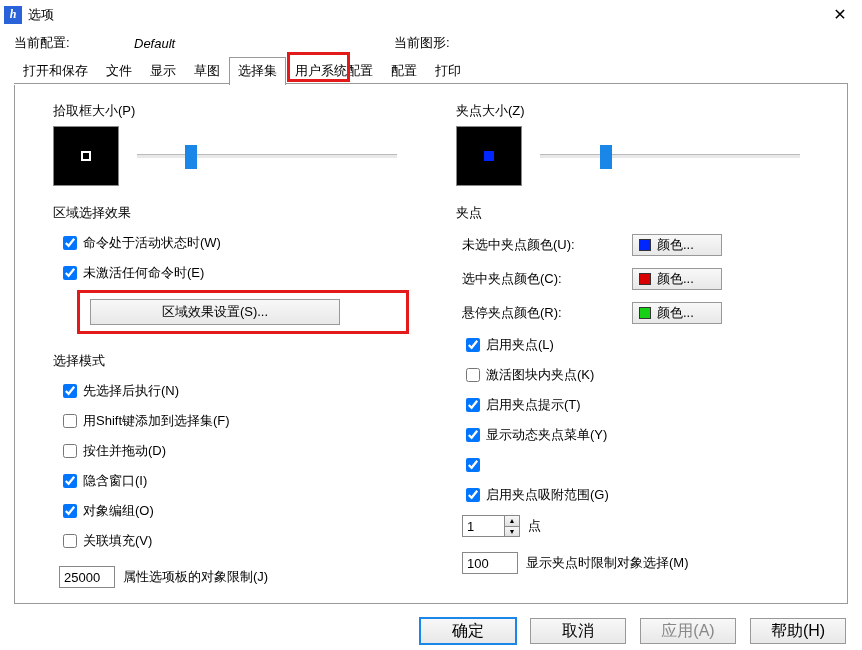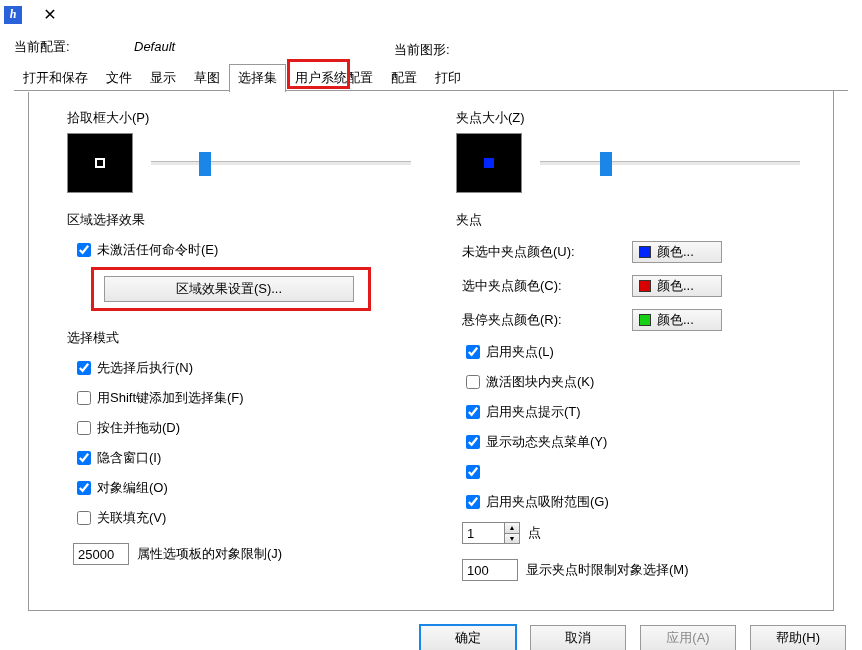--- a/index.html
+++ b/index.html
@@ -39,21 +39,21 @@
     display: flex; align-items: center; justify-content: center;
     font-size: 16px;
   }
   .inforow {
     display: flex;
     padding: 4px 14px 2px 14px;
     align-items: center;
   }
   .inforow .label1 { width: 120px; }
   .inforow .val1 { width: 260px; font-style: italic; }
-  .inforow .label2 { width: 170px; margin-top: 7px; }
+  .inforow .label2 { width: 170px; }
   .inforow .val2 { flex: 1; }
   .tabs {
     display: flex;
     padding: 2px 14px 0 14px;
     position: relative;
   }
   .tab {
     padding: 4px 8px 5px 8px;
     border: 1px solid transparent;
     border-bottom: none;
@@ -77,21 +77,21 @@
     border: 3px solid #e21a1a;
     pointer-events: none;
   }
   .button-highlight {
     border: 3px solid #e21a1a;
     padding: 6px 10px;
   }
   .content {
     border: 1px solid #999;
     border-top: none;
-    margin: 0 28px;
+    margin: 0 14px;
     padding: 14px 18px 30px 38px;
     display: flex;
     gap: 30px;
     height: 520px;
   }
   .col { flex: 1; display: flex; flex-direction: column; }
   .section-label { margin: 4px 0 6px 0; }
   .slider-row { display: flex; align-items: center; gap: 18px; margin-bottom: 14px; }
   .preview-box {
     width: 66px; height: 60px;
@@ -174,34 +174,35 @@
     gap: 14px;
     justify-content: flex-end;
     padding: 14px 16px;
   }
   .bottom-bar button {
     width: 96px;
     height: 26px;
     border: 1px solid #999;
     background: linear-gradient(#f8f8f8, #e8e8e8);
     font-family: inherit;
-    font-size: 13px;
+    font-size: 16px;
     padding: 0;
   }
   .bottom-bar button.default {
     border: 1px solid #1a86e8;
     outline: 1px solid #1a86e8;
   }
   .bottom-bar button:disabled { color: #888; }
 </style>
 </head>
 <body>
 
 <div class="titlebar">
   <div class="app-icon">h</div>
+  <div class="title">选项</div>
   <div class="close">✕</div>
 </div>
 
 <div class="inforow">
   <div class="label1">当前配置:</div>
   <div class="val1">Default</div>
   <div class="label2">当前图形:</div>
 </div>
 
 <div class="tabs">
@@ -226,23 +227,27 @@
           <div class="pick-square"></div>
         </div>
       <div class="slider-track">
         <div class="slider-thumb" style="left:48px"></div>
       </div>
     </div>
 
     <div class="section-label">区域选择效果</div>
     <label class="check-row">
       <input type="checkbox" checked="" style="">
+      <span>命令处于活动状态时(W)</span>
+    </label>
+    <label class="check-row">
+      <input type="checkbox" checked="" style="">
       <span>未激活任何命令时(E)</span>
     </label>
-    <div class="button-highlight" style="margin: 2px 0 14px 24px; width:280px;">
+    <div class="button-highlight" style="margin: 2px 0 14px 24px; width:332px;">
       <button class="btn wide">区域效果设置(S)...</button>
     </div>
 
     <div class="section-label">选择模式</div>
     <label class="check-row">
       <input type="checkbox" checked="" style="">
       <span>先选择后执行(N)</span>
     </label>
     <label class="check-row">
       <input type="checkbox" style="">

